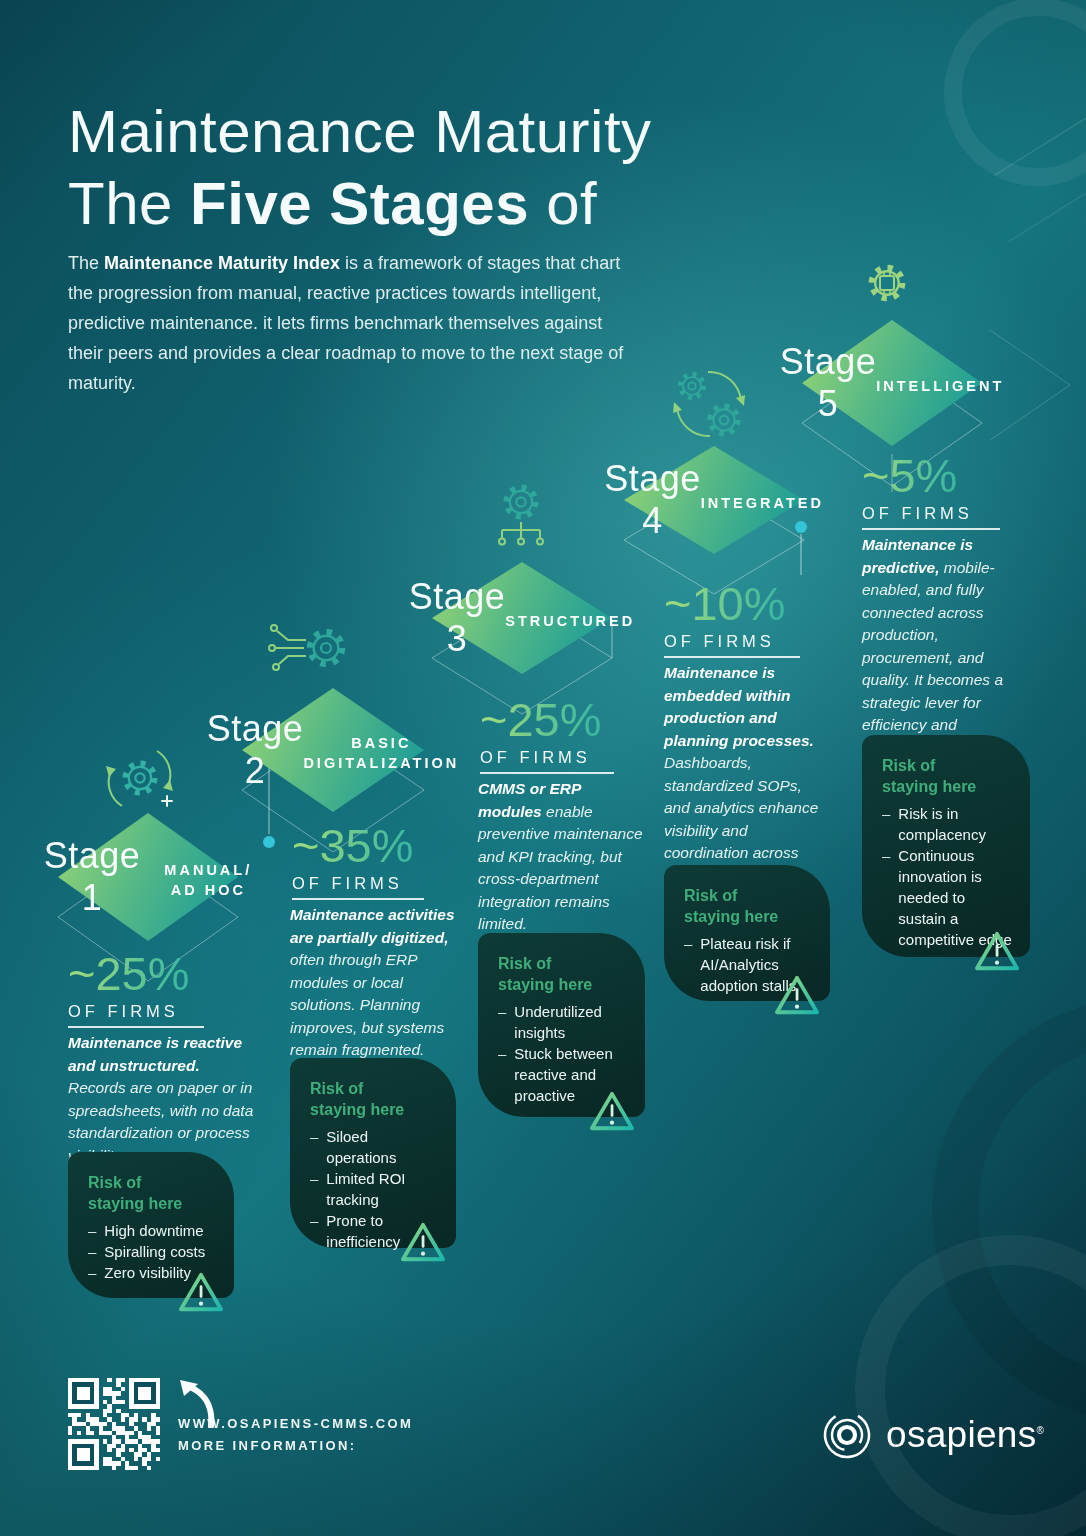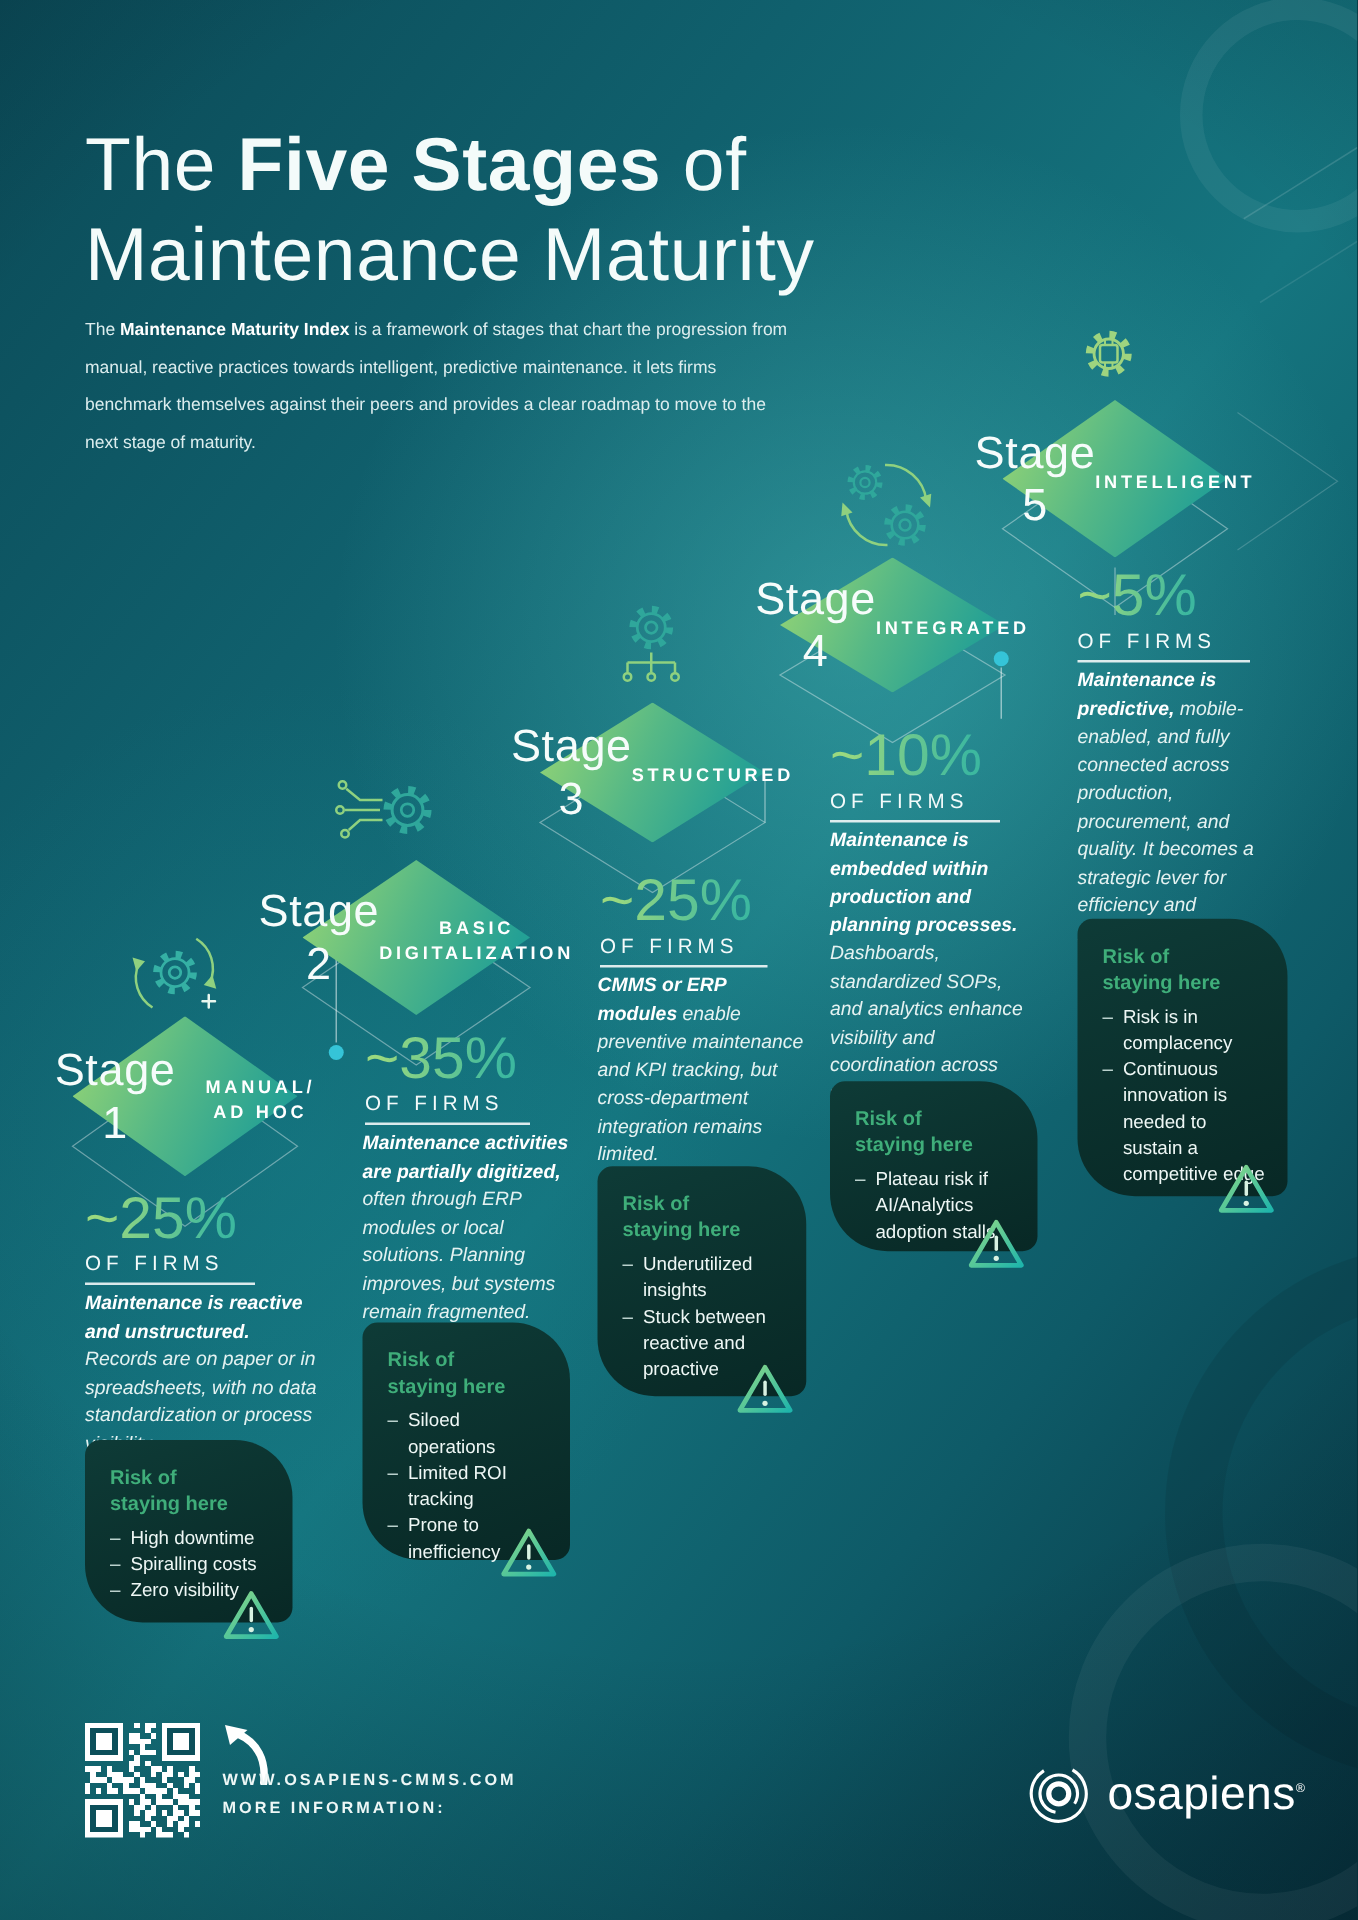--- a/index.html
+++ b/index.html
@@ -9,21 +9,21 @@
     background:
       radial-gradient(120% 85% at 50% 42%, rgba(2,24,32,0) 52%, rgba(2,24,32,0.55) 100%),
       radial-gradient(55% 38% at 63% 33%, rgba(86,198,196,0.38), rgba(86,198,196,0) 70%),
       radial-gradient(45% 35% at 22% 60%, rgba(23,130,140,0.35), rgba(23,130,140,0) 70%),
       linear-gradient(128deg,#0b4a57 0%,#10606d 28%,#15757f 52%,#0e5a67 74%,#07313d 100%);
   }
   .abs{position:absolute;}
   
   .title{font-size:60px;line-height:72px;font-weight:300;color:#f4fbfa;letter-spacing:.5px;}
   .t-bold{font-weight:700;}
-  .intro{font-size:14px;line-height:30px;color:#dcedee;font-weight:400;}
+  .intro{font-size:18px;line-height:30px;color:#dcedee;font-weight:400;}
   .intro b{color:#ffffff;}
   
   .diamond{clip-path:polygon(50% 0,100% 50%,50% 100%,0 50%);
     background:linear-gradient(115deg,#8bd077 10%,#55b886 45%,#23a095 85%);}
   .dtext{display:flex;flex-direction:row;align-items:center;justify-content:center;
     padding-bottom:8px;text-align:center;}
   .stage-name{font-size:36px;font-weight:400;color:#f6fcfb;letter-spacing:.5px;}
   .stage-sub{font-size:14.5px;font-weight:600;letter-spacing:3px;color:#ffffff;margin-top:5px;
     white-space:nowrap;line-height:20px;}
   
@@ -90,22 +90,22 @@
 
     <path d="M269,756 L269,834" stroke="rgba(255,255,255,0.5)" stroke-width="1.2" fill="none"></path>
     <circle cx="269" cy="842" r="6" fill="#35c4d8"></circle>
     <path d="M801,534 L801,575" stroke="rgba(255,255,255,0.5)" stroke-width="1.2" fill="none"></path>
     <circle cx="801" cy="527" r="6" fill="#35c4d8"></circle>
     <path d="M612,620 L612,658" stroke="rgba(255,255,255,0.4)" stroke-width="1.2" fill="none"></path>
     <path d="M892,454 L892,492" stroke="rgba(255,255,255,0.35)" stroke-width="1.2" fill="none"></path>
   </svg>
 
   <div class="abs title" style="left:68px;top:96px;">
+    <div>Maintenance Maturity</div>
     <div><span>The </span><span class="t-bold">Five Stages</span><span> of</span></div>
-    <div>Maintenance Maturity</div>
   </div>
   <p class="abs intro" style="left:68px;top:248px;width:562px;margin:0;">
     <span>The </span><b>Maintenance Maturity Index</b><span> is a framework of stages that chart the progression from manual, reactive practices towards intelligent, predictive maintenance. it lets firms benchmark themselves against their peers and provides a clear roadmap to move to the next stage of maturity.</span>
   </p>
 
   <svg class="abs" style="left:102px;top:742px;" width="74" height="74" viewBox="0 0 74 74">
     <use href="#ic-gear" x="18" y="16" width="40" height="40" style="color:#35b0a4"></use>
     <path d="M20,64 A28,28 0 0 1 9,29" fill="none" stroke="#8fd17f" stroke-width="2"></path>
     <polygon points="4,24 14,27 7,35" fill="#8fd17f"></polygon>
     <path d="M55,9 A28,28 0 0 1 66,44" fill="none" stroke="#8fd17f" stroke-width="2"></path>

